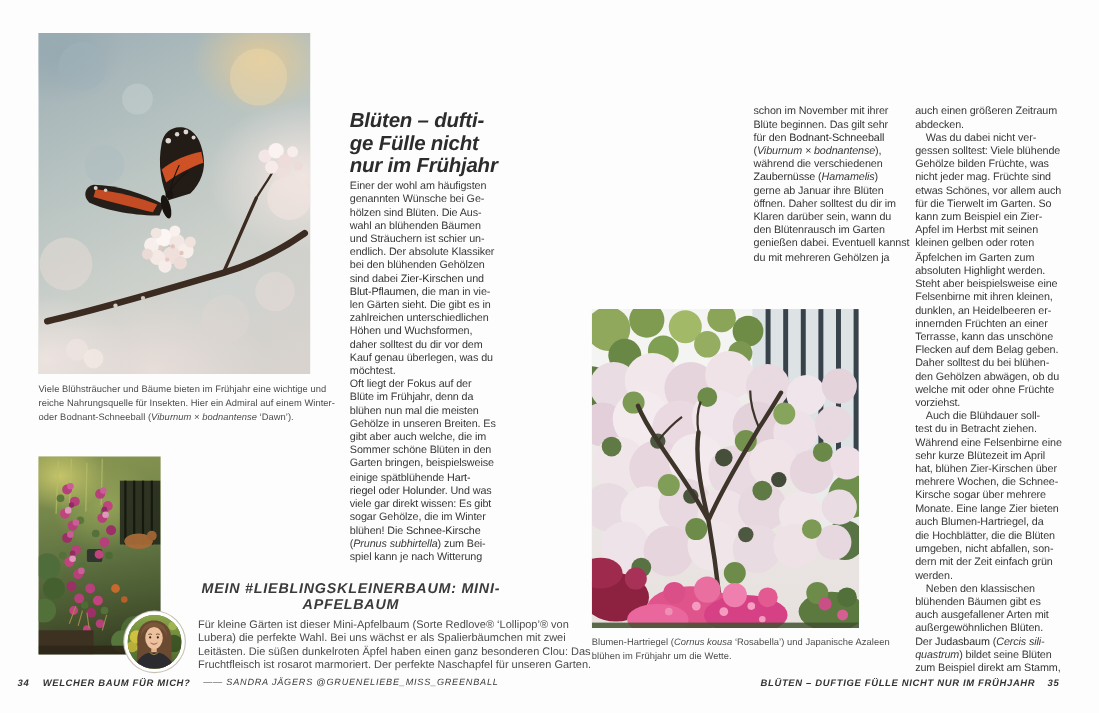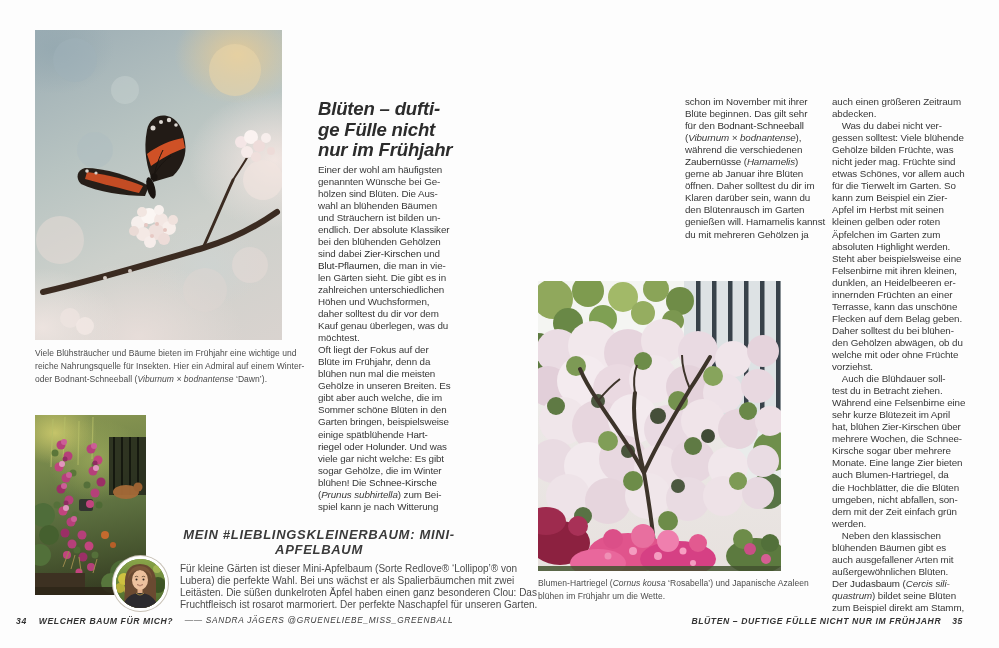--- a/index.html
+++ b/index.html
@@ -252,60 +252,60 @@
     <h1 class="title">
         <div class="ln">Blüten – dufti-</div>
         <div class="ln">ge Fülle nicht</div>
         <div class="ln">nur im Frühjahr</div>
       </h1>
     <div class="body">
         <div class="ln">Einer der wohl am häufigsten</div>
         <div class="ln">genannten Wünsche bei Ge-</div>
         <div class="ln">hölzen sind Blüten. Die Aus-</div>
         <div class="ln">wahl an blühenden Bäumen</div>
-        <div class="ln">und Sträuchern ist bilden un-</div>
+        <div class="ln">und Sträuchern ist schier un-</div>
         <div class="ln">endlich. Der absolute Klassiker</div>
         <div class="ln">bei den blühenden Gehölzen</div>
         <div class="ln">sind dabei <b>Zier-Kirschen</b> und</div>
         <div class="ln"><b>Blut-Pflaumen</b>, die man in vie-</div>
         <div class="ln">len Gärten sieht. Die gibt es in</div>
         <div class="ln">zahlreichen unterschiedlichen</div>
         <div class="ln">Höhen und Wuchsformen,</div>
         <div class="ln">daher solltest du dir vor dem</div>
         <div class="ln">Kauf genau überlegen, was du</div>
         <div class="ln">möchtest.</div>
         <div class="ln">Oft liegt der Fokus auf der</div>
         <div class="ln">Blüte im Frühjahr, denn da</div>
         <div class="ln">blühen nun mal die meisten</div>
         <div class="ln">Gehölze in unseren Breiten. Es</div>
         <div class="ln">gibt aber auch welche, die im</div>
         <div class="ln">Sommer schöne Blüten in den</div>
         <div class="ln">Garten bringen, beispielsweise</div>
         <div class="ln">einige spätblühende <b>Hart-</b></div>
         <div class="ln"><b>riegel</b> oder <b>Holunder</b>. Und was</div>
-        <div class="ln">viele gar nicht welche: Es gibt</div>
+        <div class="ln">viele gar direkt wissen: Es gibt</div>
         <div class="ln">sogar Gehölze, die im Winter</div>
         <div class="ln">blühen! Die <b>Schnee-Kirsche</b></div>
         <div class="ln">(<i>Prunus subhirtella</i>) zum Bei-</div>
         <div class="ln">spiel kann je nach Witterung</div>
       </div>
   </section>
 
   <section class="col col2">
       <div class="ln">schon im November mit ihrer</div>
       <div class="ln">Blüte beginnen. Das gilt sehr</div>
       <div class="ln">für den <b>Bodnant-Schneeball</b></div>
       <div class="ln">(<i>Viburnum × bodnantense</i>),</div>
       <div class="ln">während die verschiedenen</div>
       <div class="ln"><b>Zaubernüsse</b> (<i>Hamamelis</i>)</div>
       <div class="ln">gerne ab Januar ihre Blüten</div>
       <div class="ln">öffnen. Daher solltest du dir im</div>
       <div class="ln">Klaren darüber sein, wann du</div>
       <div class="ln">den Blütenrausch im Garten</div>
-      <div class="ln">genießen will. Hamamelis kannst</div>
+      <div class="ln">genießen dabei. Eventuell kannst</div>
       <div class="ln">du mit mehreren Gehölzen ja</div>
     </section>
 
   <section class="col col3">
       <div class="ln">auch einen größeren Zeitraum</div>
       <div class="ln">abdecken.</div>
       <div class="ln"> Was du dabei nicht ver-</div>
       <div class="ln">gessen solltest: Viele blühende</div>
       <div class="ln">Gehölze bilden Früchte, was</div>
       <div class="ln">nicht jeder mag. Früchte sind</div>

